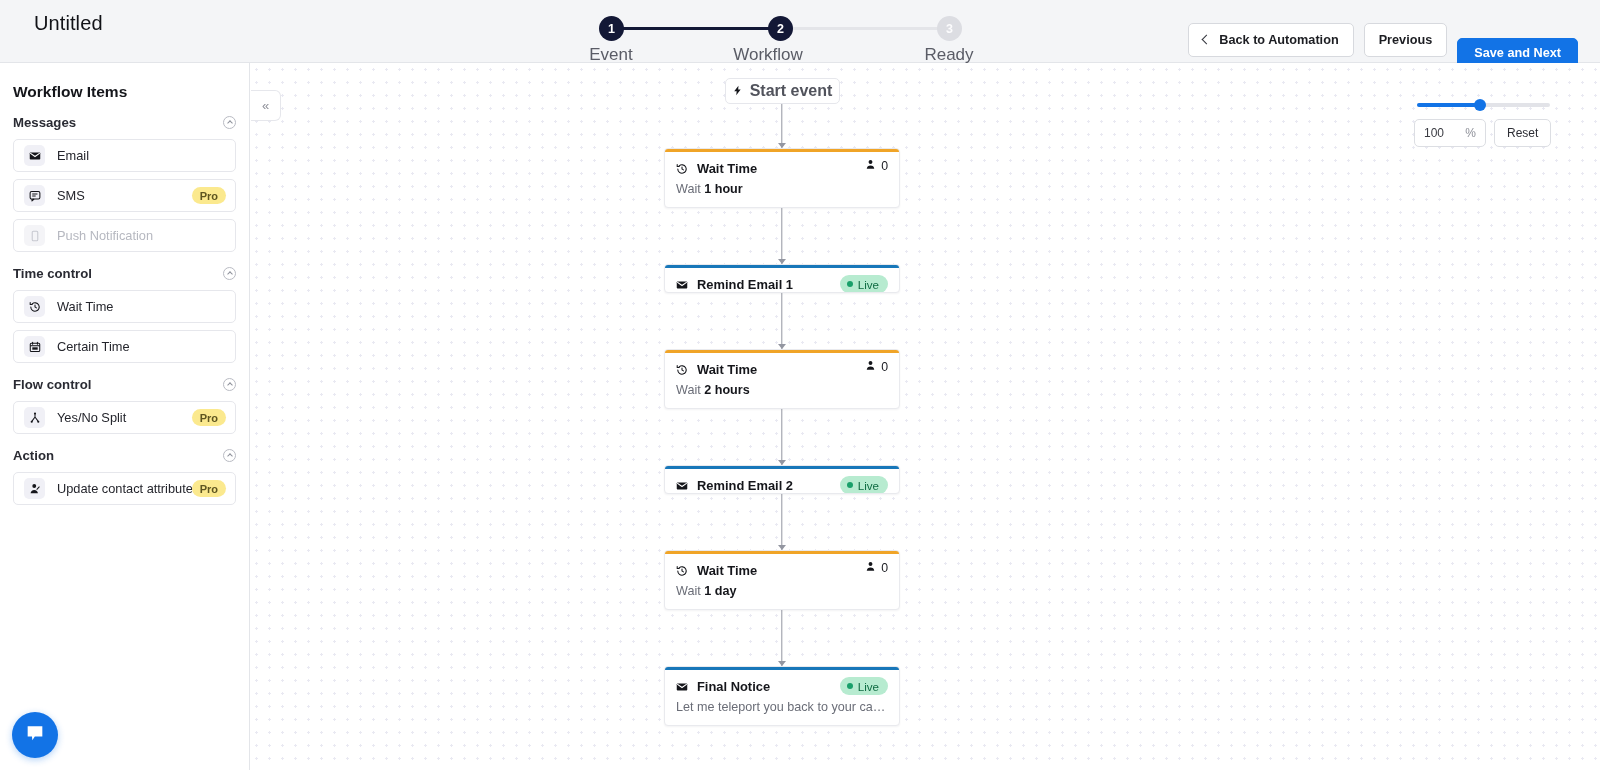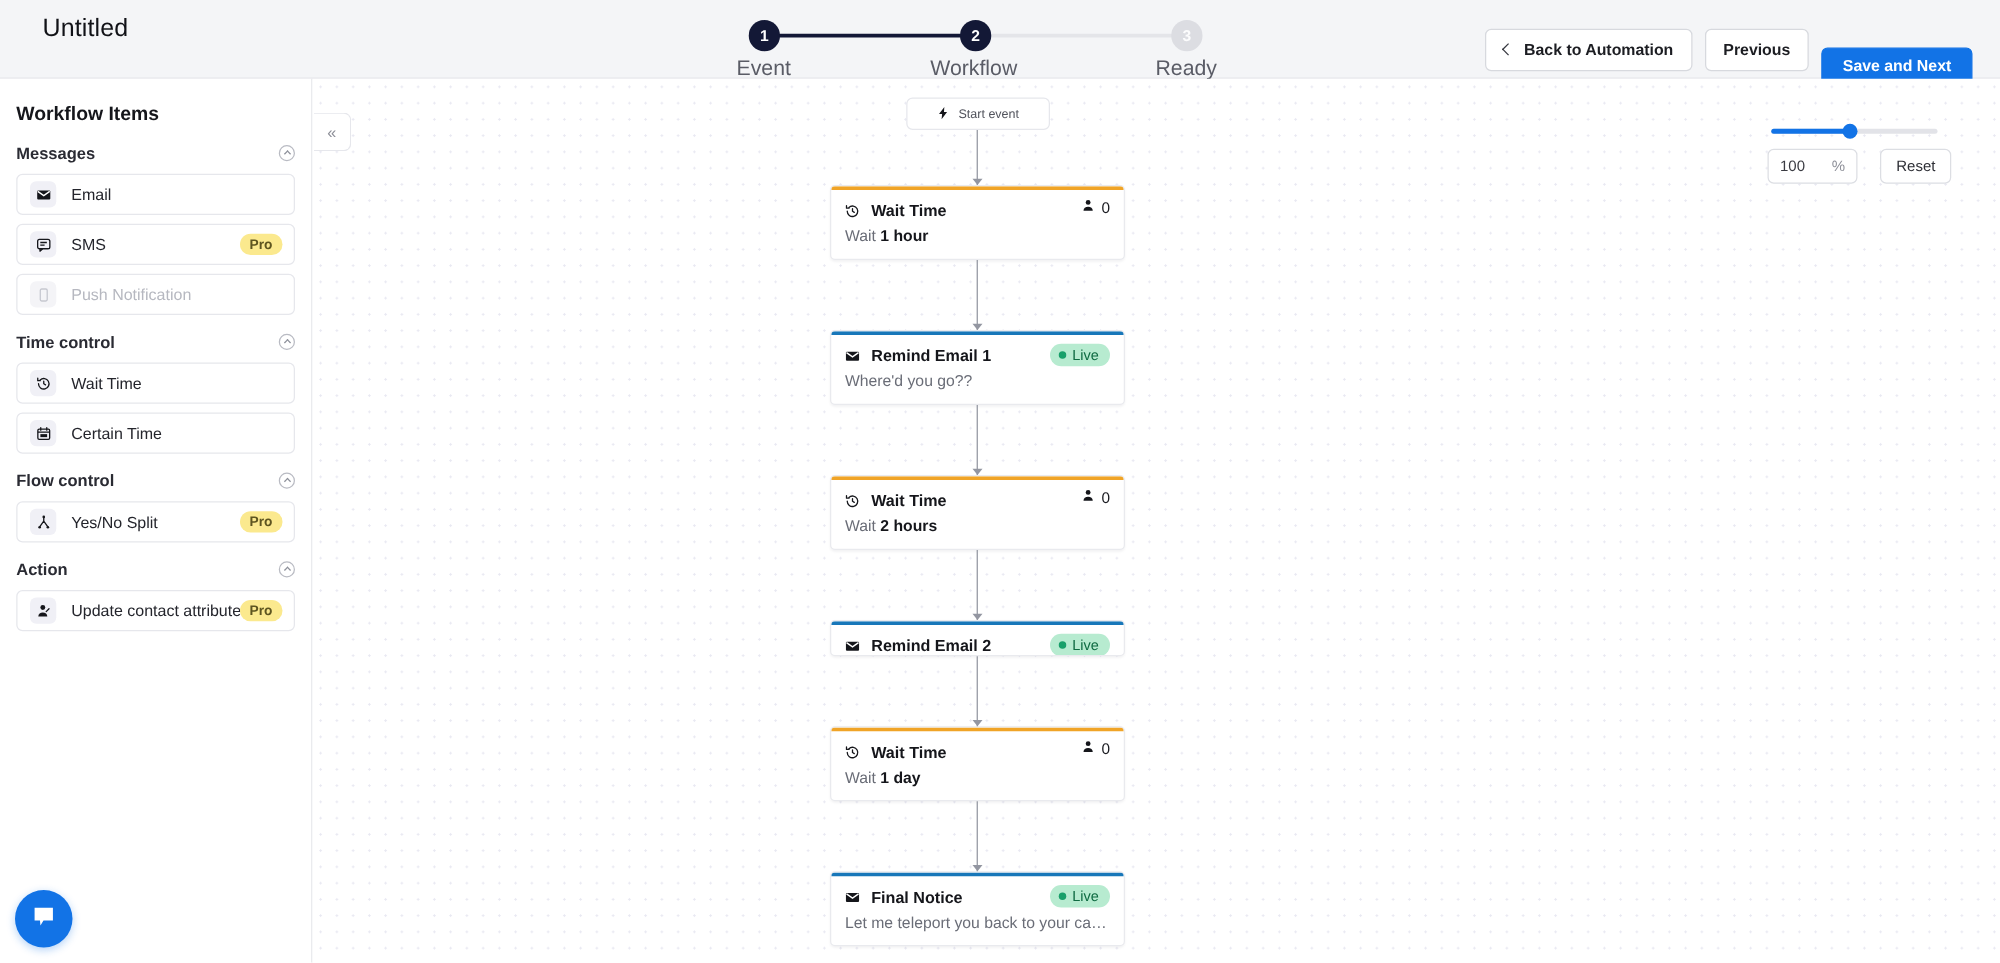--- a/index.html
+++ b/index.html
@@ -45,21 +45,21 @@
   .step.active   { background: #131836; }
   .step.inactive { background: #dcdde2; color: #fcfcfd; }
   .step-1 { left: 9px; }
   .step-2 { left: 178px; }
   .step-3 { left: 347px; }
   .step-label {
     position: absolute; top: 37px;
     font-size: 17px; color: #5a5c66; text-align: center; width: 90px;
   }
   .sl-1 { left: -24px; }
-  .sl-2 { left: 144px; }
+  .sl-2 { left: 133px; }
   .sl-3 { left: 314px; }
 
   
   .actions {
     position: absolute; right: 22px; top: 11px;
     display: flex; gap: 10px; align-items: center;
   }
   .btn {
     height: 30px; border-radius: 5px;
     display: inline-flex; align-items: center; justify-content: center;
@@ -163,21 +163,21 @@
   .zoom-slider .fill {
     position: absolute; left: 0; top: 0; height: 4px; width: 64px;
     background: #1273e6; border-radius: 3px;
   }
   .zoom-slider .knob {
     position: absolute; left: 57px; top: -4px;
     width: 12px; height: 12px; border-radius: 50%; background: #1273e6;
   }
   .zoom-row {
     position: absolute; top: 30px; left: -3px;
-    display: flex; gap: 18px; align-items: center;
+    display: flex; gap: 8px; align-items: center;
   }
   .zoom-field {
     width: 72px; height: 28px;
     border: 1px solid #dcdee3; border-radius: 5px; background: #fff;
     display: flex; align-items: center; justify-content: space-between;
     padding: 0 9px; font-size: 12px; color: #3a3b42;
   }
   .zoom-field .pct { color: #8e9099; }
   .zoom-reset {
     height: 28px; padding: 0 12px;
@@ -187,22 +187,23 @@
   }
 
   
   .flow { position: absolute; left: 414px; top: 15px; width: 236px; }
 
   .start-node {
     width: 115px; margin: 0 auto;
     height: 26px; background: #fff;
     border: 1px solid #e6e7ec; border-radius: 5px;
     display: flex; align-items: center; justify-content: center;
-    gap: 7px; font-size: 10px; color: #51535c;
+    gap: 7px; font-size: 16px; color: #51535c;
     cursor: pointer;
+    font-weight: bold;
   }
   .bolt { color: #111217; font-size: 12px; line-height: 1; }
 
   .connector {
     width: 236px; height: 56px; position: relative;
   }
   .connector .line {
     position: absolute; left: 50%; top: 0; width: 1.4px; height: 100%;
     background: #9396a1; transform: translateX(-50%);
   }
@@ -475,21 +476,20 @@
             </svg>
         </span>
         <span class="node-name">Remind Email 1</span>
         <span class="node-right">
           <span class="live">
             <span class="dot"></span>
             <span>Live</span>
           </span>
         </span>
       </div>
-      <div class="node-body">Where'd you go??</div>
     </div>
 
     <div class="connector">
       <div class="line"></div>
         <div class="arrow"></div>
     </div>
 
     <div class="node wait">
       <div class="accent"></div>
       <div class="node-head">

